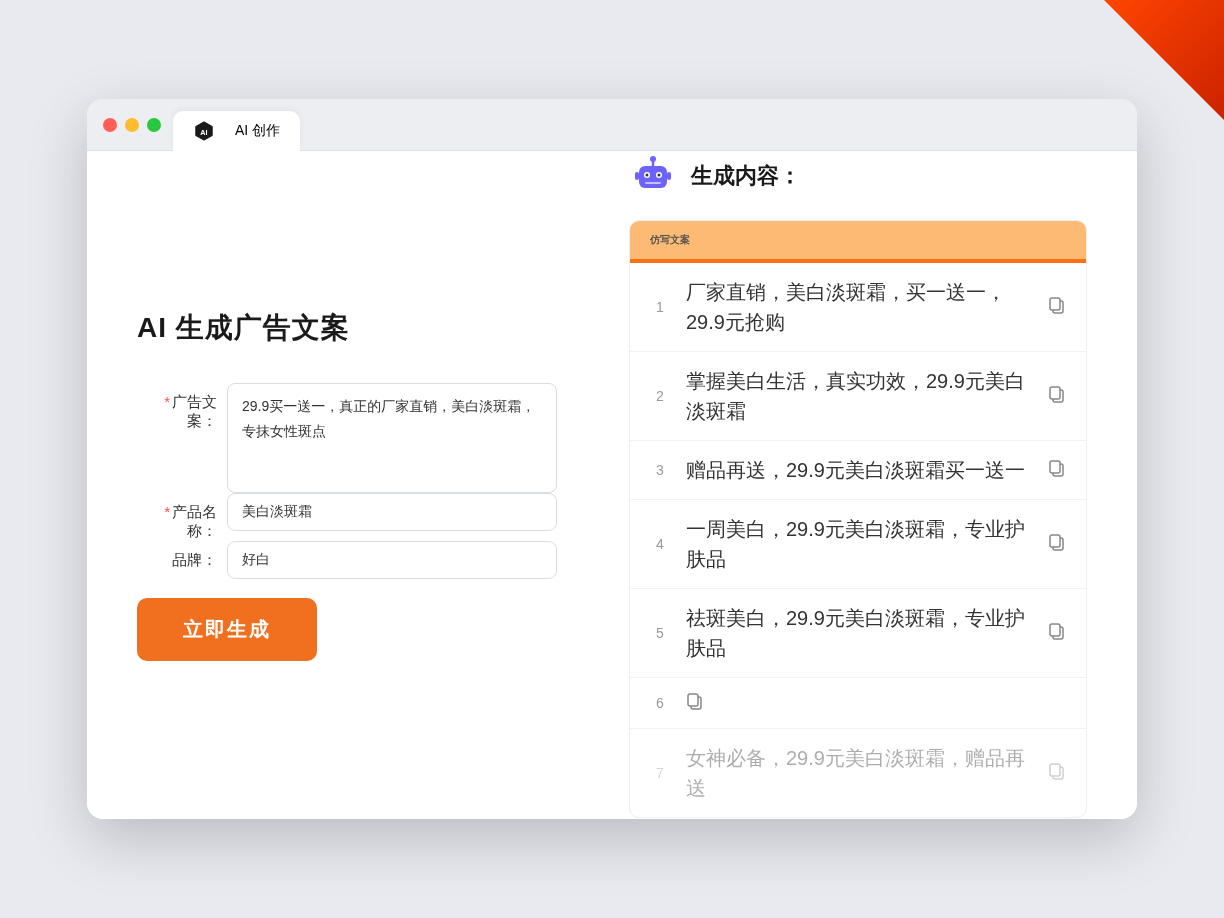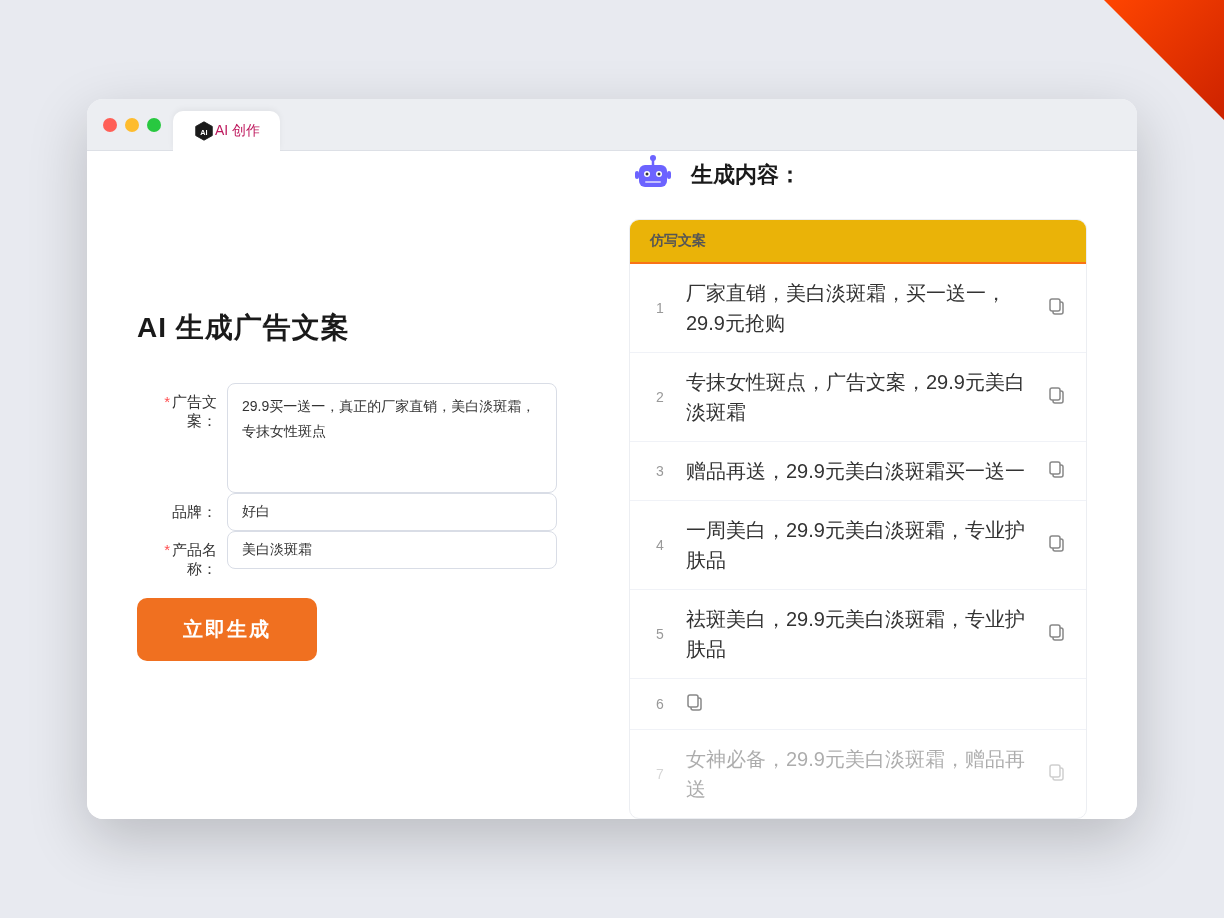--- a/index.html
+++ b/index.html
@@ -50,23 +50,23 @@
     .tl-red { background: #ff5f57; }
     .tl-yellow { background: #febc2e; }
     .tl-green { background: #28c840; }
 
     .tab {
       background: #ffffff;
       border-radius: 10px 10px 0 0;
       padding: 8px 20px;
       display: flex;
       align-items: center;
-      gap: 0;
+      gap: 20px;
       font-size: 14px;
-      color: #be185d;
+      color: #000000;
       height: 40px;
       margin-top: 12px;
       box-shadow: 0 -2px 6px rgba(0,0,0,0.05);
     }
 
     .tab-icon {
       width: 22px;
       height: 22px;
     }
 
@@ -176,26 +176,26 @@
     }
 
     .result-table {
       border: 1px solid #eceef2;
       border-radius: 10px;
       overflow: hidden;
       background: #fff;
     }
 
     .result-table-header {
-      background: #eab308;
+      background: #fdba74;
       padding: 12px 20px;
-      font-size: 14px;
+      font-size: 10px;
       font-weight: 600;
       color: #555;
-      border-bottom: 2px solid #f97316;
+      border-bottom: 4px solid #f97316;
     }
 
     .result-item {
       display: flex;
       align-items: center;
       padding: 14px 20px;
       border-bottom: 1px solid #f0f2f7;
       gap: 16px;
     }
 
@@ -262,31 +262,31 @@
       <h1 class="page-title">AI 生成广告文案</h1>
 
       <div class="form-group">
         <div class="form-label">
           <span class="required-star">*</span><span>广告文案：</span>
         </div>
         <textarea class="form-input" style="">29.9买一送一，真正的厂家直销，美白淡斑霜，专抹女性斑点</textarea>
       </div>
 
       <div class="form-group">
-        <div class="form-label">品牌：</div>
-        <input type="text" class="form-input" value="好白" style="">
-      </div>
-
-      <div class="form-group">
         <div class="form-label">
           <span class="required-star">*</span><span>产品名称：</span>
         </div>
         <input type="text" class="form-input" value="美白淡斑霜" style="">
       </div>
 
+      <div class="form-group">
+        <div class="form-label">品牌：</div>
+        <input type="text" class="form-input" value="好白" style="">
+      </div>
+
       <button class="generate-btn">立即生成</button>
     </div>
 
     <div class="right-panel">
       <div class="result-header">
 
         <svg class="robot-icon" viewBox="0 0 48 48" fill="none" xmlns="http://www.w3.org/2000/svg">
 
           <rect x="10" y="14" width="28" height="22" rx="6" fill="#6c63ff"></rect>
 
@@ -312,21 +312,21 @@
             <div class="result-item">
               <span class="result-num">1</span>
               <span class="result-text">厂家直销，美白淡斑霜，买一送一，29.9元抢购</span>
               <span><svg width="18" height="18" viewBox="0 0 18 18" fill="none" xmlns="http://www.w3.org/2000/svg">
       <rect x="5" y="5" width="10" height="12" rx="2" stroke="#888" stroke-width="1.5" fill="none"></rect>
       <rect x="2" y="2" width="10" height="12" rx="2" stroke="#888" stroke-width="1.5" fill="white"></rect>
     </svg></span>
             </div>
             <div class="result-item">
               <span class="result-num">2</span>
-              <span class="result-text">专抹女性斑点，广告文案，29.9元美白淡斑霜</span>
+              <span class="result-text">掌握美白生活，真实功效，29.9元美白淡斑霜</span>
               <span><svg width="18" height="18" viewBox="0 0 18 18" fill="none" xmlns="http://www.w3.org/2000/svg">
       <rect x="5" y="5" width="10" height="12" rx="2" stroke="#888" stroke-width="1.5" fill="none"></rect>
       <rect x="2" y="2" width="10" height="12" rx="2" stroke="#888" stroke-width="1.5" fill="white"></rect>
     </svg></span>
             </div>
             <div class="result-item">
               <span class="result-num">3</span>
               <span class="result-text">赠品再送，29.9元美白淡斑霜买一送一</span>
               <span><svg width="18" height="18" viewBox="0 0 18 18" fill="none" xmlns="http://www.w3.org/2000/svg">
       <rect x="5" y="5" width="10" height="12" rx="2" stroke="#888" stroke-width="1.5" fill="none"></rect>

